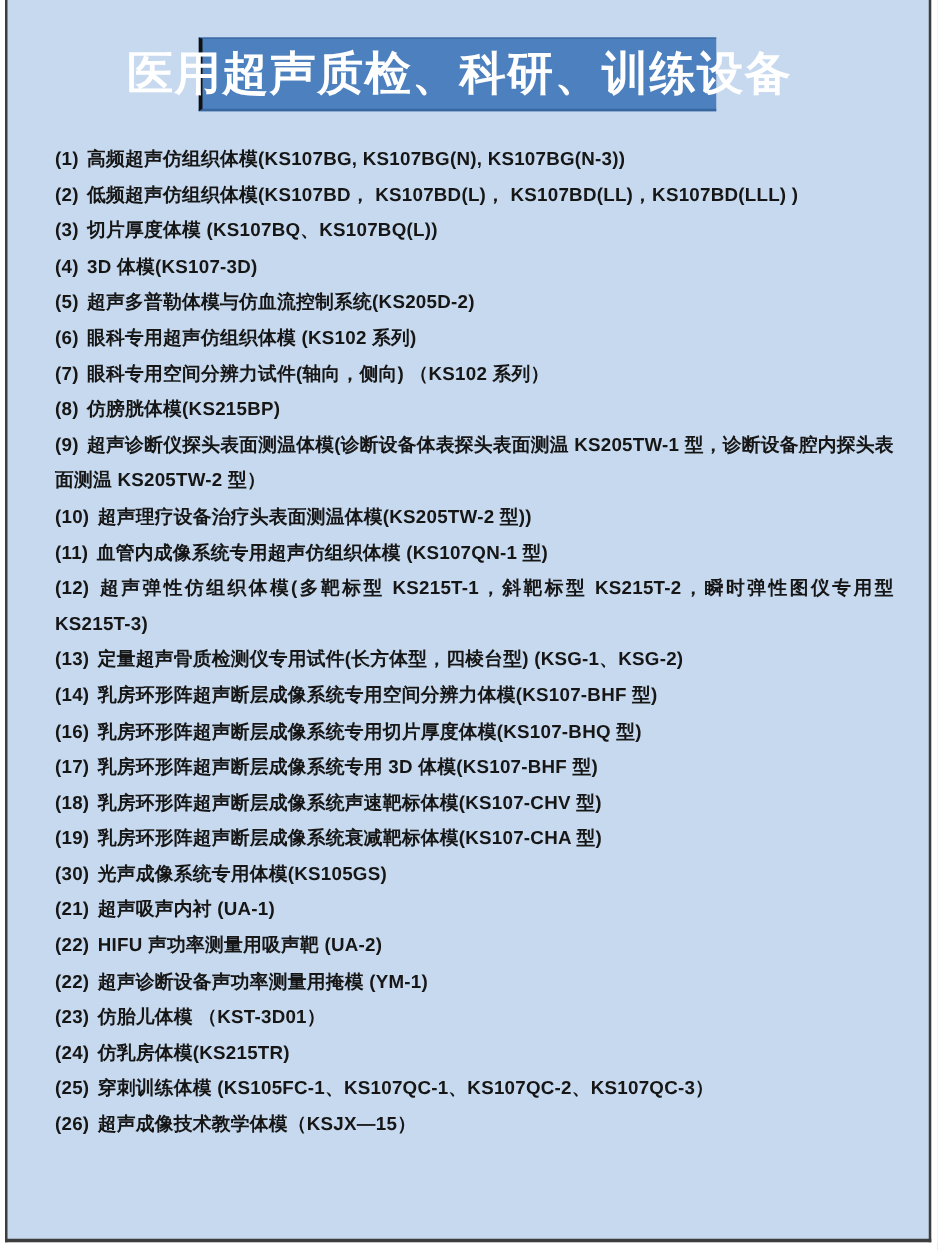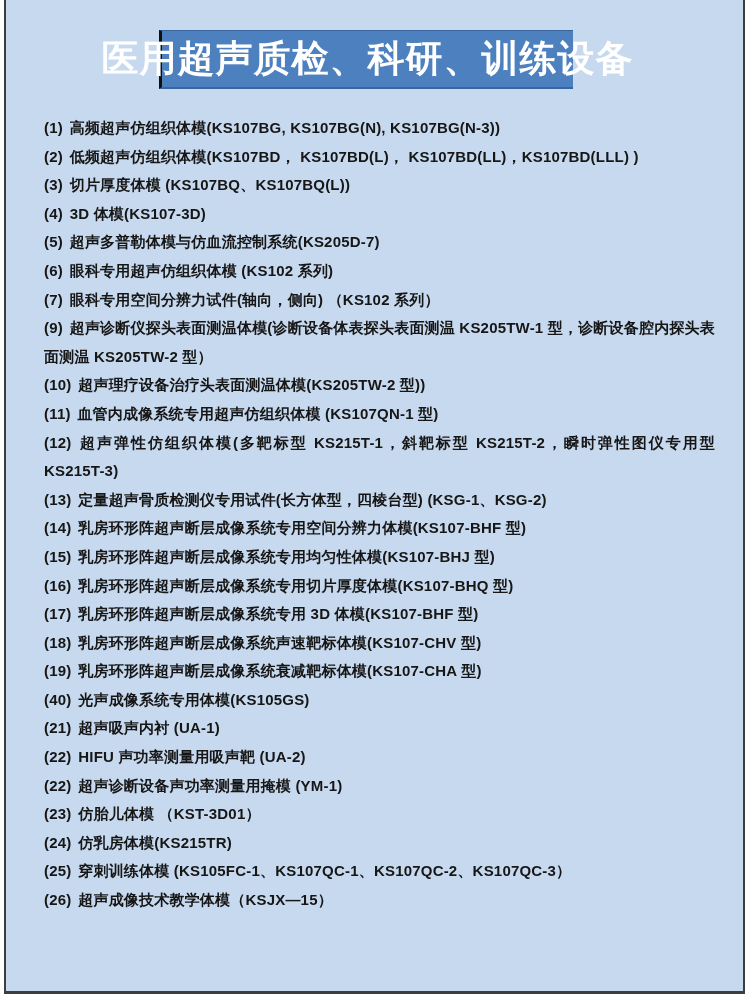--- a/index.html
+++ b/index.html
@@ -73,50 +73,50 @@
   </div>
   <div class="list" id="equipment-list">
   <div class="item"><span class="num">(1)</span><span class="txt">高频超声仿组织体模(KS107BG, KS107BG(N), KS107BG(N-3))</span></div>
 
   <div class="item"><span class="num">(2)</span><span class="txt">低频超声仿组织体模(KS107BD， KS107BD(L)， KS107BD(LL)，KS107BD(LLL) )</span></div>
 
   <div class="item"><span class="num">(3)</span><span class="txt">切片厚度体模 (KS107BQ、KS107BQ(L))</span></div>
 
   <div class="item"><span class="num">(4)</span><span class="txt">3D 体模(KS107-3D)</span></div>
 
-  <div class="item"><span class="num">(5)</span><span class="txt">超声多普勒体模与仿血流控制系统(KS205D-7)</span></div>
+  <div class="item"><span class="num">(5)</span><span class="txt">超声多普勒体模与仿血流控制系统(KS205D-2)</span></div>
 
   <div class="item"><span class="num">(6)</span><span class="txt">眼科专用超声仿组织体模 (KS102 系列)</span></div>
 
   <div class="item"><span class="num">(7)</span><span class="txt">眼科专用空间分辨力试件(轴向，侧向) （KS102 系列）</span></div>
 
+  <div class="item"><span class="num">(8)</span><span class="txt">仿膀胱体模(KS215BP)</span></div>
 
   <div class="item"><span class="num">(9)</span><span class="txt">超声诊断仪探头表面测温体模(诊断设备体表探头表面测温 KS205TW-1 型，诊断设备腔内探头表面测温 KS205TW-2 型）</span></div>
 
   <div class="item"><span class="num">(10)</span><span class="txt">超声理疗设备治疗头表面测温体模(KS205TW-2 型))</span></div>
 
   <div class="item"><span class="num">(11)</span><span class="txt">血管内成像系统专用超声仿组织体模 (KS107QN-1 型)</span></div>
 
   <div class="item"><span class="num">(12)</span><span class="txt">超声弹性仿组织体模(多靶标型 KS215T-1，斜靶标型 KS215T-2，瞬时弹性图仪专用型 KS215T-3)</span></div>
 
   <div class="item"><span class="num">(13)</span><span class="txt">定量超声骨质检测仪专用试件(长方体型，四棱台型) (KSG-1、KSG-2)</span></div>
 
   <div class="item"><span class="num">(14)</span><span class="txt">乳房环形阵超声断层成像系统专用空间分辨力体模(KS107-BHF 型)</span></div>
 
-  <div class="item"><span class="num">(15)</span><span class="txt">乳房环形阵超声断层成像系统专用均匀性体模(KS107-BHJ 型)</span></div>
 
   <div class="item"><span class="num">(16)</span><span class="txt">乳房环形阵超声断层成像系统专用切片厚度体模(KS107-BHQ 型)</span></div>
 
   <div class="item"><span class="num">(17)</span><span class="txt">乳房环形阵超声断层成像系统专用 3D 体模(KS107-BHF 型)</span></div>
 
   <div class="item"><span class="num">(18)</span><span class="txt">乳房环形阵超声断层成像系统声速靶标体模(KS107-CHV 型)</span></div>
 
   <div class="item"><span class="num">(19)</span><span class="txt">乳房环形阵超声断层成像系统衰减靶标体模(KS107-CHA 型)</span></div>
 
-  <div class="item"><span class="num">(40)</span><span class="txt">光声成像系统专用体模(KS105GS)</span></div>
+  <div class="item"><span class="num">(30)</span><span class="txt">光声成像系统专用体模(KS105GS)</span></div>
 
   <div class="item"><span class="num">(21)</span><span class="txt">超声吸声内衬 (UA-1)</span></div>
 
   <div class="item"><span class="num">(22)</span><span class="txt">HIFU 声功率测量用吸声靶 (UA-2)</span></div>
 
   <div class="item"><span class="num">(22)</span><span class="txt">超声诊断设备声功率测量用掩模 (YM-1)</span></div>
 
   <div class="item"><span class="num">(23)</span><span class="txt">仿胎儿体模 （KST-3D01）</span></div>
 
   <div class="item"><span class="num">(24)</span><span class="txt">仿乳房体模(KS215TR)</span></div>

